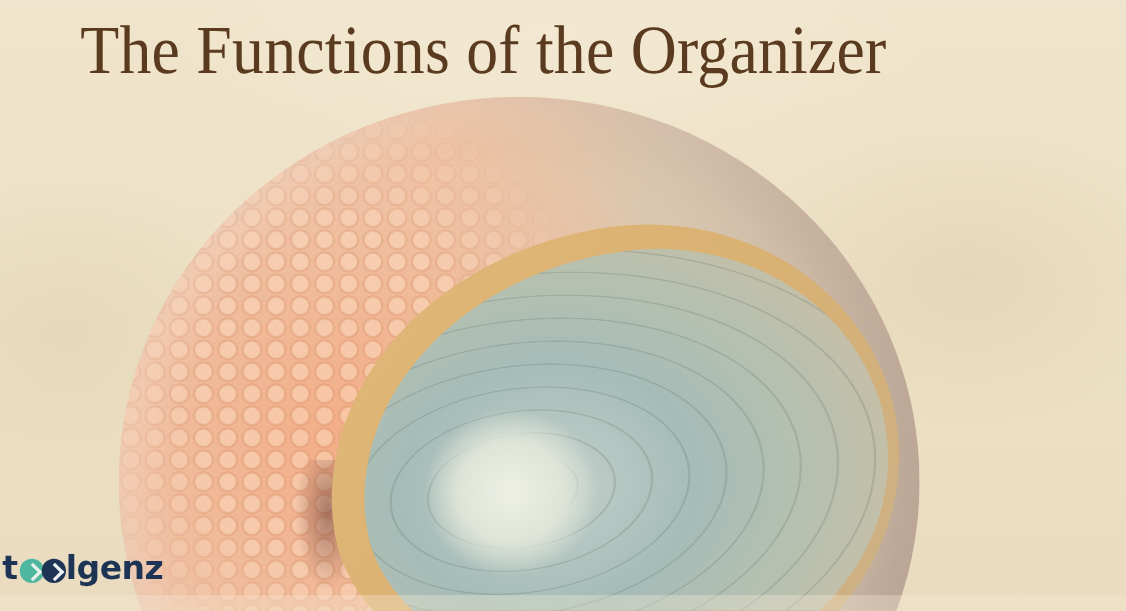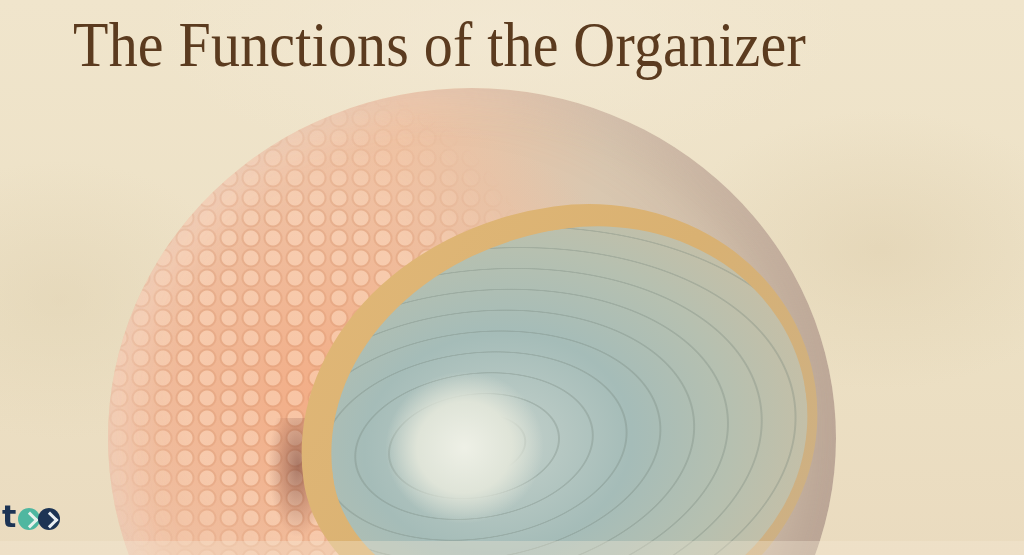--- a/index.html
+++ b/index.html
@@ -92,13 +92,14 @@
   <div class="fold"></div>
   <div class="opening"></div>
 </div>
 
 <div class="bottom-band"></div>
 
 <div class="logo">
   <span>t</span>
   <span class="o o1"></span>
   <span class="o o2"></span>
+  <span>lgenz</span>
 </div>
 
 </body></html>

